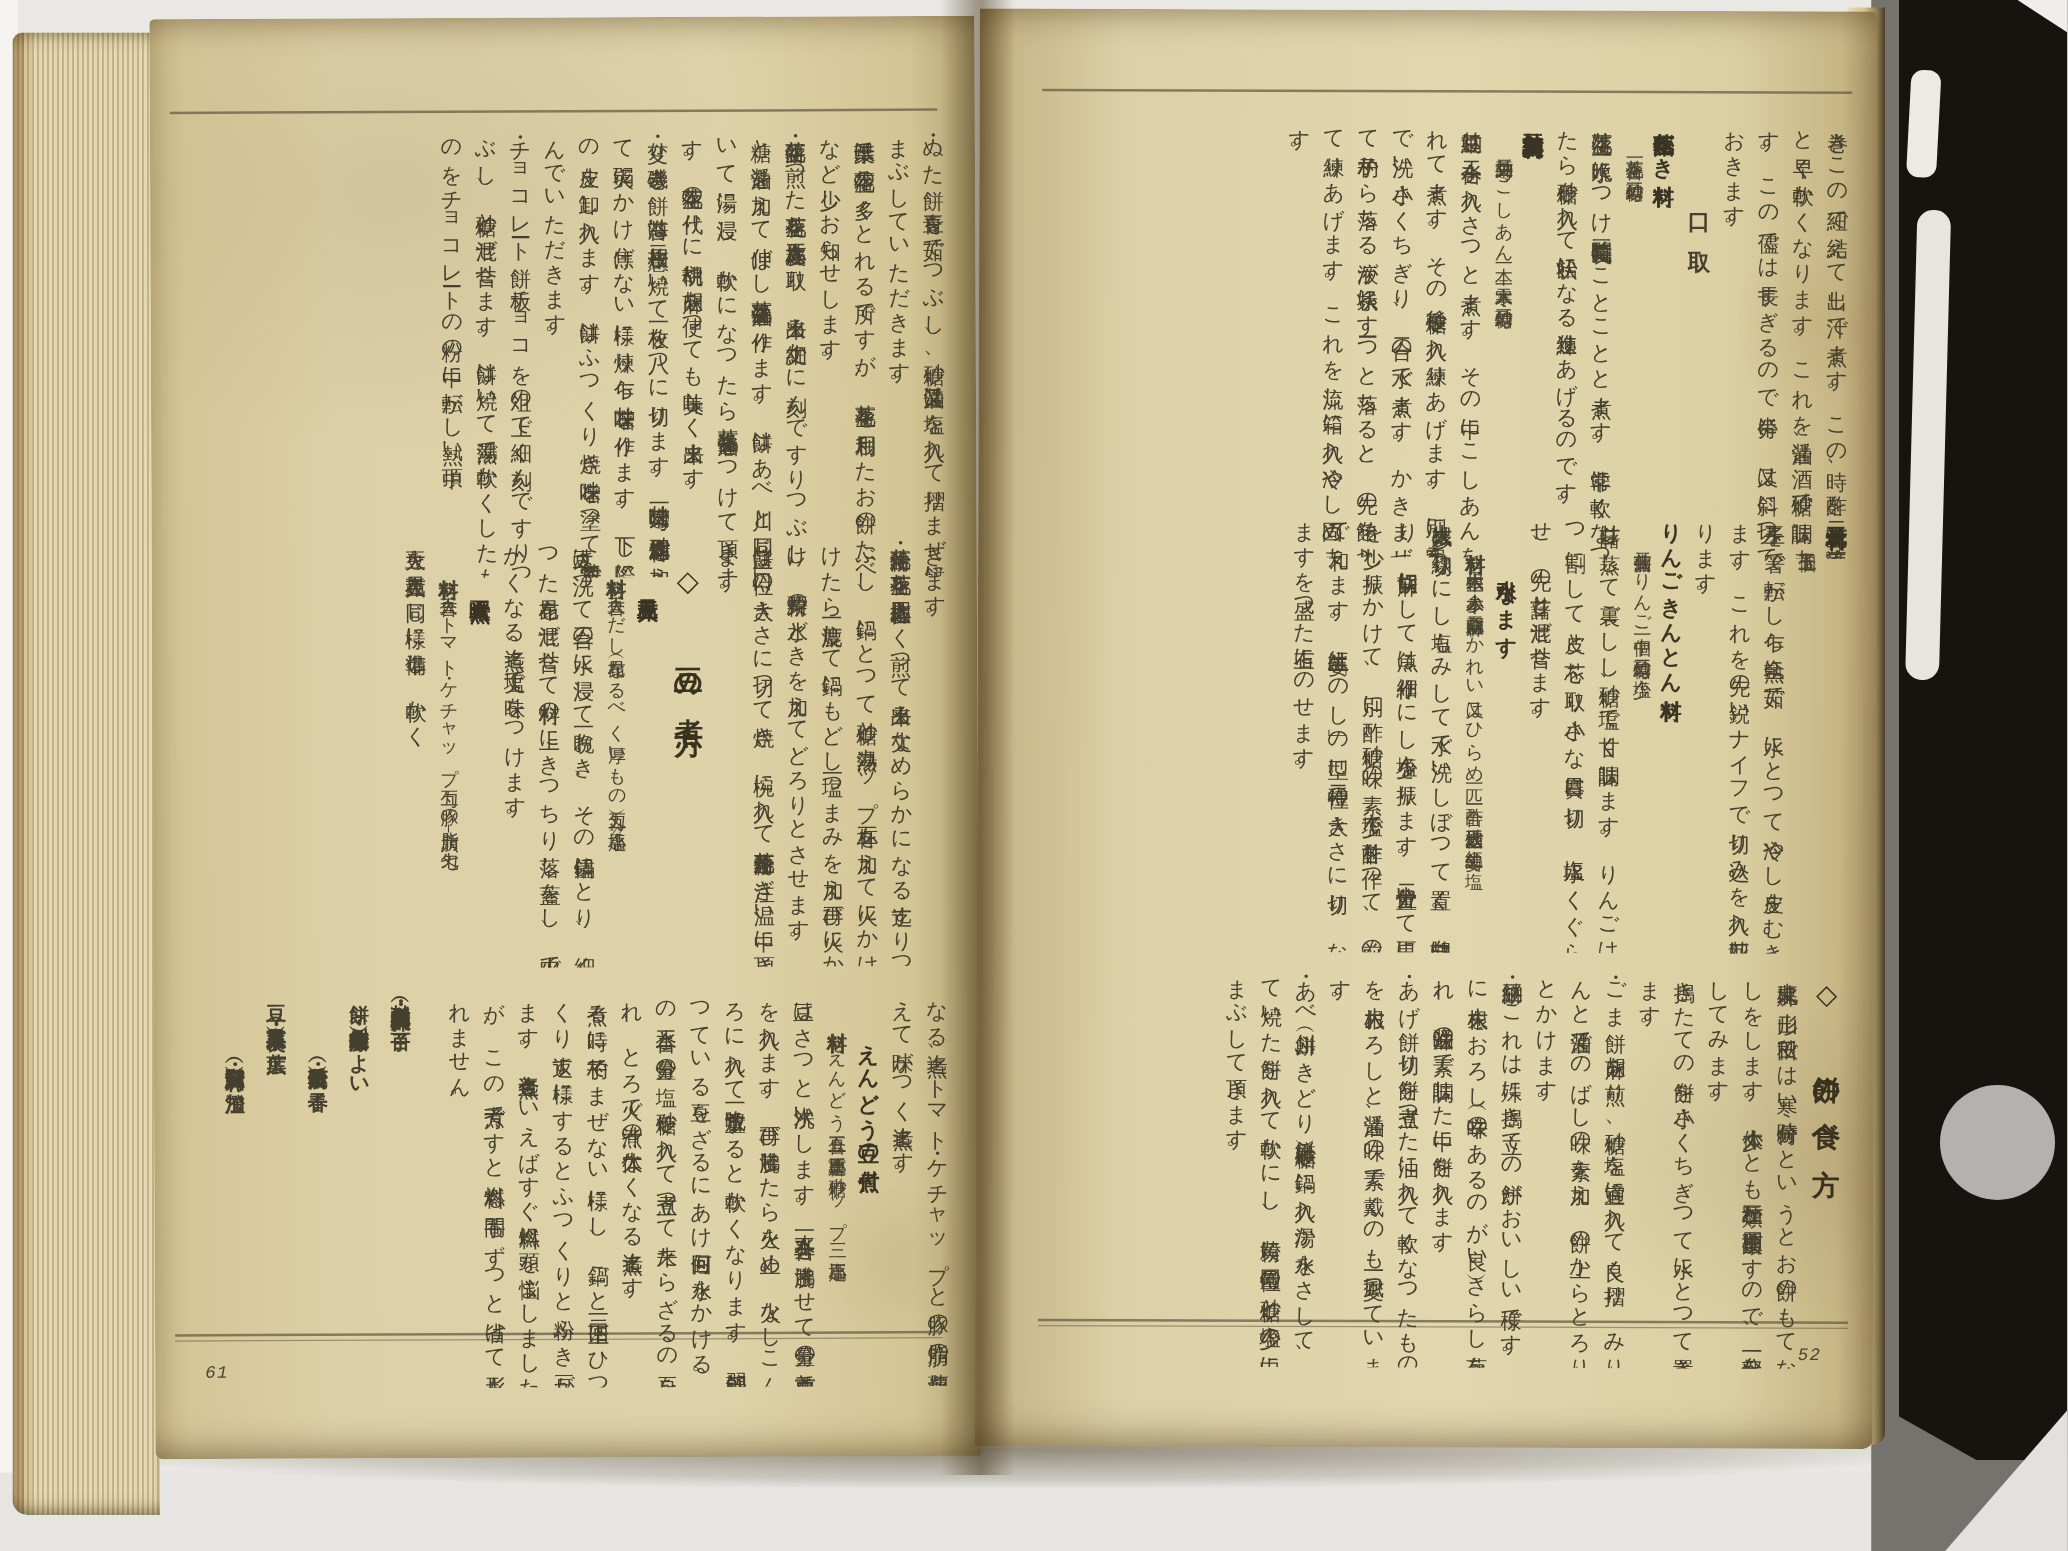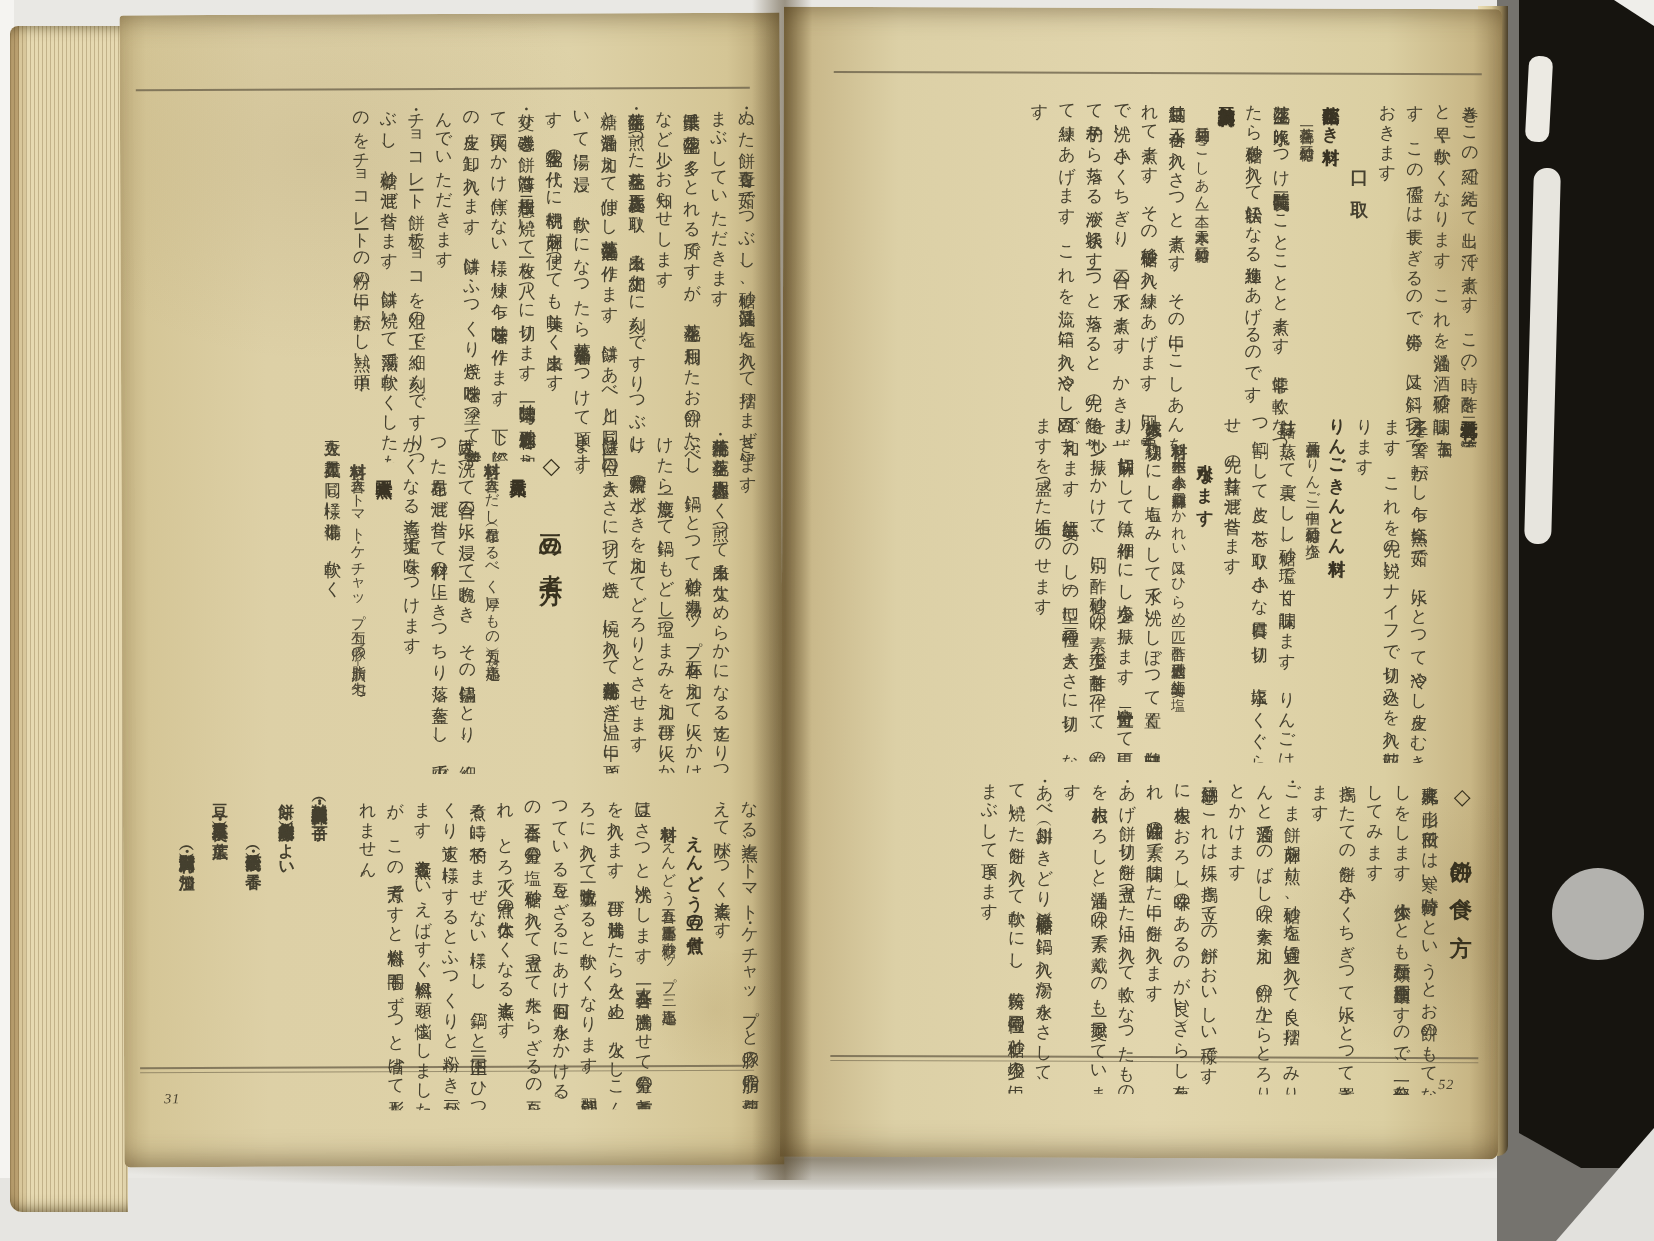--- a/index.html
+++ b/index.html
@@ -56,21 +56,21 @@
   .mat{font-size:14.5px;padding-top:24px;line-height:1.5;color:#4a4433;}
   .mat .lbl{font-weight:bold;font-size:16px;}
   .big-hd{font-weight:bold;font-size:22px;letter-spacing:6px;padding-top:10px;
           margin-block:16px 22px;color:#38321f;}
   .big-hd2{font-weight:bold;font-size:23px;letter-spacing:7px;padding-top:26px;
           margin-block:18px 24px;color:#38321f;}
   .kuchitori{font-weight:bold;font-size:18px;padding-top:64px;letter-spacing:30px;margin-block:12px 16px;}
   .credits{font-size:14.5px;line-height:1.45;}
   .credits p{margin-block-end:10px;}
   .credits .nm{font-size:16px;font-weight:bold;}
-  .pageno{font-size:14px;font-style:italic;color:#4a4331;letter-spacing:1px;}
+  .pageno{font-size:14px;font-style:italic;color:#4a4331;letter-spacing:1px;font-family:Liberation Mono, monospace;}
 
   
   .stain1{left:1390px;top:180px;width:120px;height:160px;border-radius:50%;
     background:radial-gradient(circle, rgba(150,120,60,.12), rgba(0,0,0,0) 70%);}
   .stain2{left:640px;top:950px;width:150px;height:120px;border-radius:50%;
     background:radial-gradient(circle, rgba(140,110,55,.10), rgba(0,0,0,0) 70%);}
 </style>
 </head>
 <body>
 
@@ -123,21 +123,21 @@
       <p class="p">煮る時に杓子でまぜない様にし、鍋ごと一二回上下にひつくり返す様にするとふつくりと粉ふき豆が出来ます。今迄煮豆といえばすぐ燃料に頭を悩ましましたが、この煮方ですと燃料も手間もずつと省けて形も崩れません。</p>
       <div class="credits gap-m" style="margin-block-start:22px;">
         <p class="nm">献立・（神奈川・足柄）久保　百子</p>
         <p class="nm">餅　・（立川・柴崎）加藤やよい</p>
         <p class="nm">　　　（千葉・銚子）石田　春子</p>
         <p class="nm">豆　・（東京・目黒）奈良　広葉</p>
         <p class="nm">　　　（滋賀・野洲）村田　加澄</p>
       </div>
     </div>
 
-    <div class="abs pageno" style="left:40px;top:1076px;">31</div>
+    <div class="abs pageno" style="left:40px;top:1076px;">61</div>
   </div>
 
   <div class="abs page page-right">
     <div class="abs rule" style="left:50px;top:64px;width:648px;"></div>
     <div class="abs rule" style="left:50px;top:1048px;width:648px;"></div>
     <div class="abs rule thin" style="left:50px;top:1053px;width:648px;"></div>
 
     <div class="band" style="left:52px;top:84px;width:648px;height:354px;">
       <p class="p">巻きこの紐で結えて出し汁で煮ます。この時、酢を二、三滴落すと早く軟かくなります。これを醤油、酒、砂糖で調味します。この儘では長すぎるので半分に、又は斜に切つておきます。</p>
       <p class="kuchitori">口取</p>

